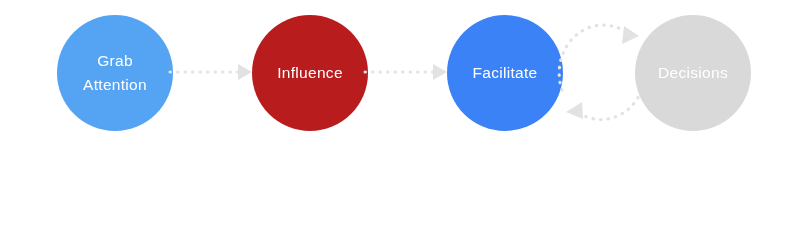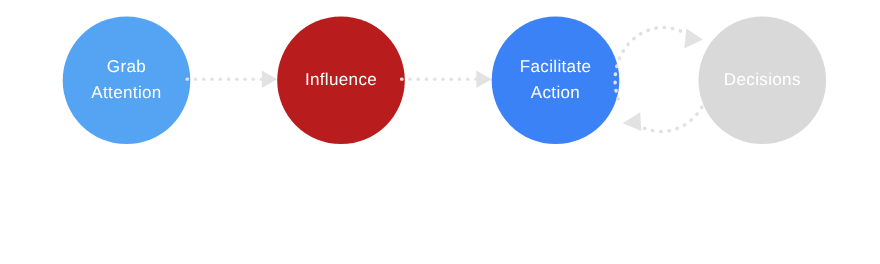--- a/index.html
+++ b/index.html
@@ -92,21 +92,20 @@
 
   <div class="connector-arrow" id="arrow-2">
     <svg width="84" height="24" viewBox="0 0 84 24">
       <line x1="0" y1="12" x2="68" y2="12" stroke="#e2e2e2" stroke-width="3" stroke-linecap="round" stroke-dasharray="0.5 7"></line>
       <polygon points="68,4 82,12 68,20" fill="#e2e2e2"></polygon>
     </svg>
   </div>
 
   <div class="node-circle" id="node-3">
     <div class="node-line">Facilitate</div>
-    <div class="node-line">Action</div>
   </div>
 
   <div id="cycle-arrows">
     <svg width="104" height="122" viewBox="0 0 104 122">
 
       <path d="M 10 78 A 44 48 0 0 1 78 23" fill="none" stroke="#e2e2e2" stroke-width="3.2" stroke-linecap="round" stroke-dasharray="0.5 7"></path>
       <polygon points="72,14 87,24 70,32" fill="#e2e2e2"></polygon>
 
       <path d="M 90 42 A 44 48 0 0 1 24 99" fill="none" stroke="#e2e2e2" stroke-width="3.2" stroke-linecap="round" stroke-dasharray="0.5 7"></path>
       <polygon points="30,90 14,100 31,107" fill="#e2e2e2"></polygon>

